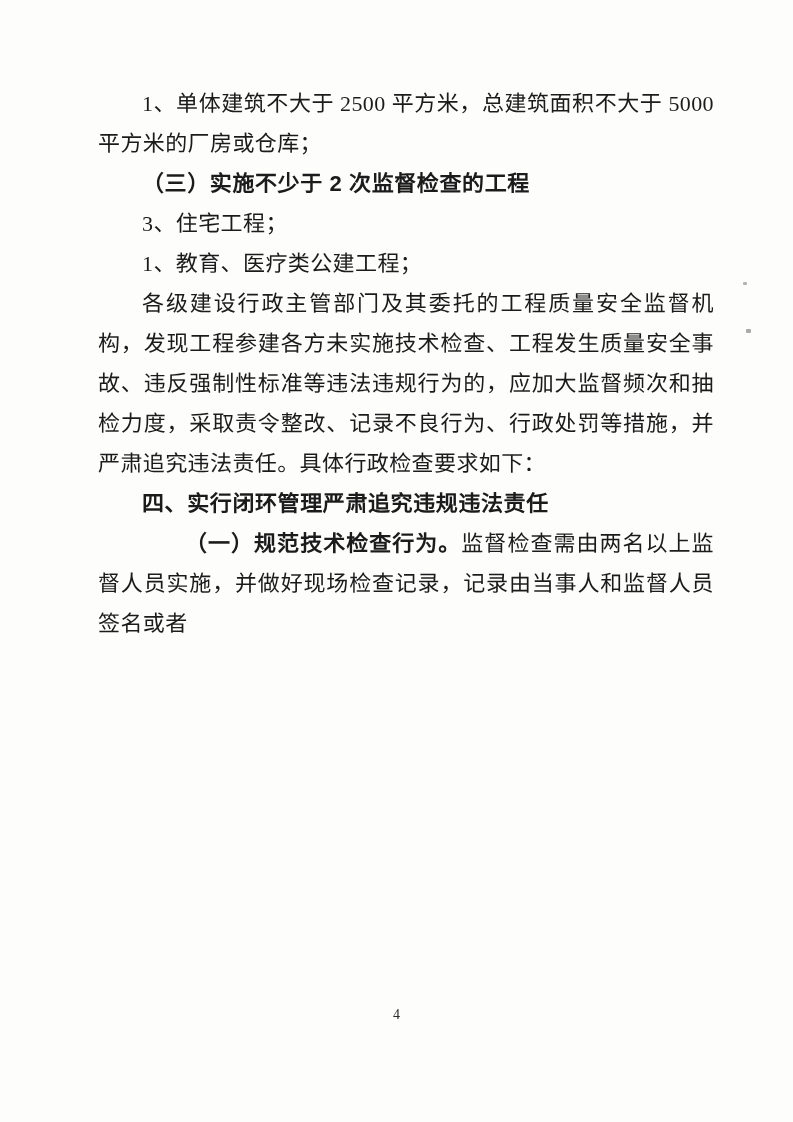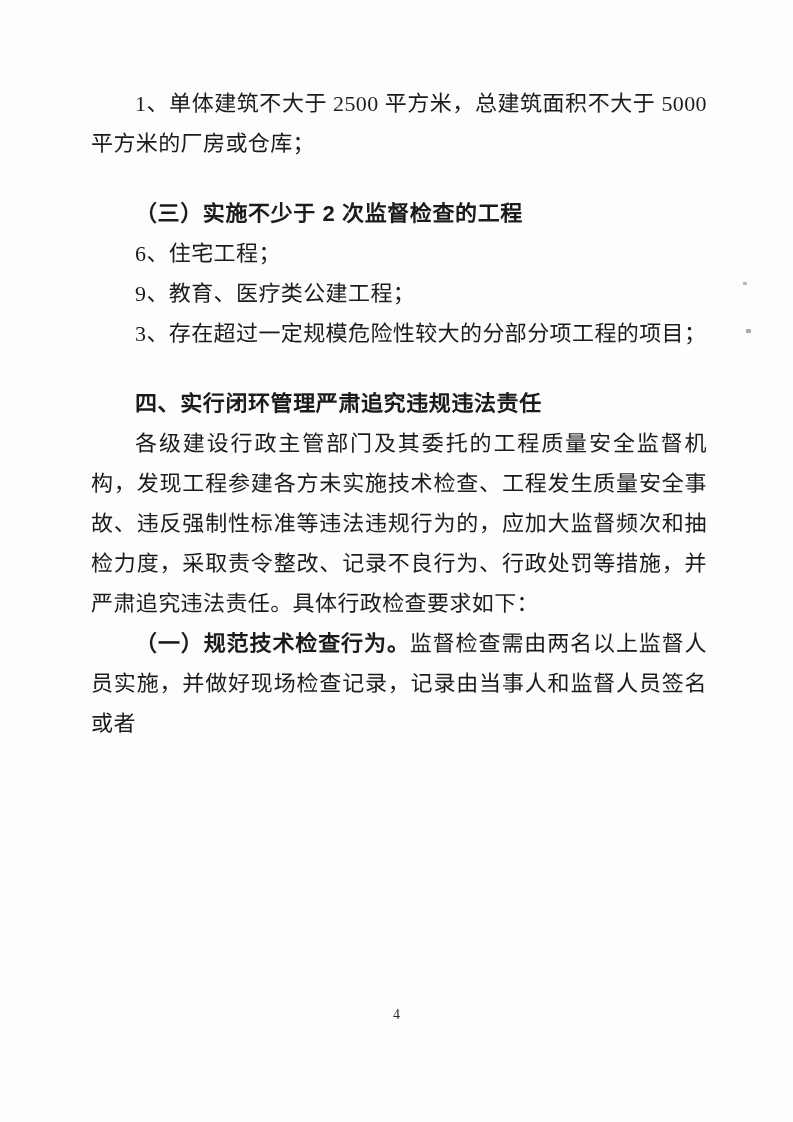--- a/index.html
+++ b/index.html
@@ -11,42 +11,42 @@
     position: relative;
     width: 793px;
     height: 1122px;
     background: #fdfdfc;
     font-family: "Liberation Serif", "DejaVu Serif", serif;
     color: #1b1b1b;
     overflow: hidden;
   }
   .content {
     position: absolute;
-    left: 91px;
+    left: 98px;
     top: 84px;
     width: 616px;
   }
   .para {
     margin: 0;
     font-size: 22px;
     line-height: 40px;
     text-align: justify;
     text-indent: 2em;
     letter-spacing: 0.4px;
     word-break: break-all;
   }
   .heading {
     font-weight: bold;
     font-family: "Liberation Sans", "DejaVu Sans", sans-serif;
     letter-spacing: 0.6px;
-    margin-top: 30px;
   }
   .bold-run {
     font-weight: bold;
     font-family: "Liberation Sans", "DejaVu Sans", sans-serif;
+    margin-left: 43px;
   }
   .page-number {
     position: absolute;
     left: 0;
     right: 0;
     top: 1006px;
     text-align: center;
     font-size: 14px;
     line-height: 18px;
     color: #2a2a2a;
@@ -64,30 +64,29 @@
 
 <div class="page">
 
   <div class="content">
 
     <p class="para">1、单体建筑不大于 2500 平方米，总建筑面积不大于 5000 平方米的厂房或仓库；</p>
 
 
     <p class="para heading">（三）实施不少于 2 次监督检查的工程</p>
 
-    <p class="para">6、住宅工程；</p>
+    <p class="para">3、住宅工程；</p>
 
-    <p class="para">9、教育、医疗类公建工程；</p>
-
-    <p class="para">3、存在超过一定规模危险性较大的分部分项工程的项目；</p>
+    <p class="para">1、教育、医疗类公建工程；</p>
 
 
-    <p class="para heading">四、实行闭环管理严肃追究违规违法责任</p>
 
     <p class="para">各级建设行政主管部门及其委托的工程质量安全监督机构，发现工程参建各方未实施技术检查、工程发生质量安全事故、违反强制性标准等违法违规行为的，应加大监督频次和抽检力度，采取责令整改、记录不良行为、行政处罚等措施，并严肃追究违法责任。具体行政检查要求如下：</p>
+
+    <p class="para heading">四、实行闭环管理严肃追究违规违法责任</p>
 
     <p class="para"><span class="bold-run">（一）规范技术检查行为。</span><span>监督检查需由两名以上监督人员实施，并做好现场检查记录，记录由当事人和监督人员签名或者</span></p>
 
   </div>
 
   <div class="page-number">4</div>
 
   <div class="speck speck-1"></div>
   <div class="speck speck-2"></div>
 

